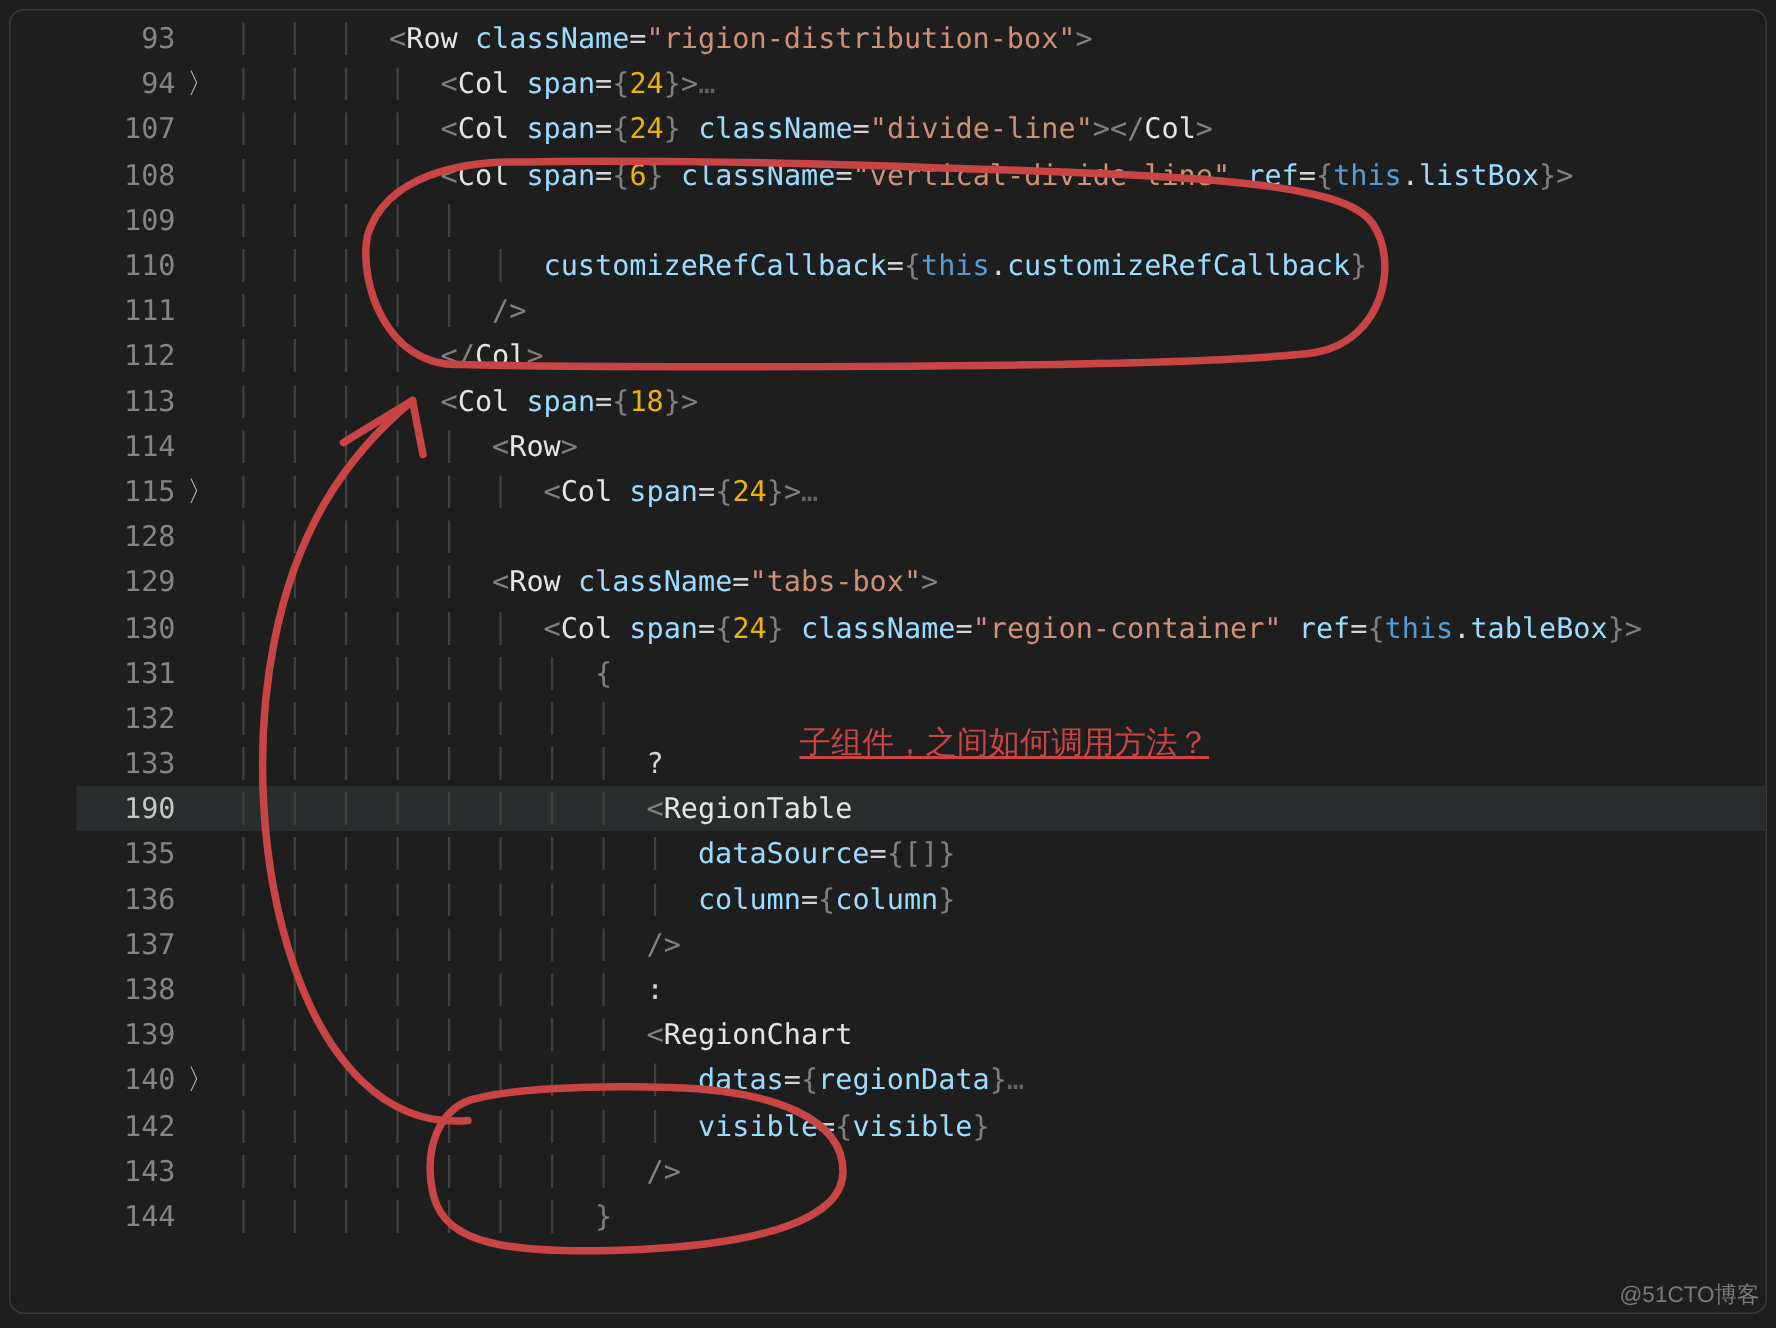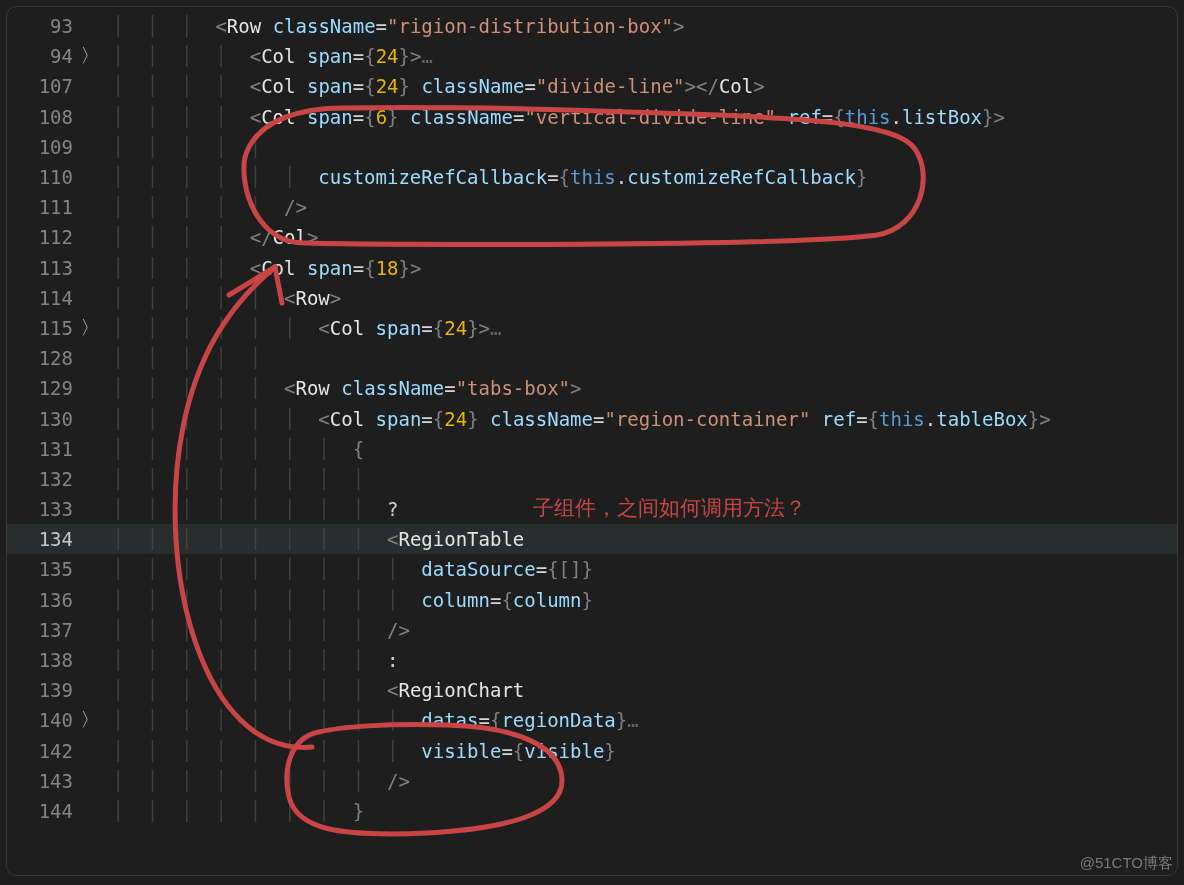--- a/index.html
+++ b/index.html
@@ -12,20 +12,21 @@
   }
   .frame {
     position:relative;
     width:1172px;
     height:870px;
     margin:6px auto;
     border:1px solid #3a3a3a;
     border-radius:10px;
     background:#1e1e1e;
     overflow:hidden;
+    padding-left:44px;
   }
   .code-area {
     display:flex;
     flex-direction:column;
     padding-top:4px;
   }
   .line {
     display:flex;
     align-items:center;
     height:30.2px;
@@ -100,32 +101,32 @@
       <div class="line"><div class="gutter">112</div><div class="fold"></div><span class="guides"> │  │  │  │  </span><span class="code"><span class="p">&lt;/</span><span class="t">Col</span><span class="p">&gt;</span></span></div>
       <div class="line"><div class="gutter">113</div><div class="fold"></div><span class="guides"> │  │  │  │  </span><span class="code"><span class="p">&lt;</span><span class="t">Col</span><span class="op"> </span><span class="a">span</span><span class="op">=</span><span class="p">{</span><span class="n">18</span><span class="p">}</span><span class="p">&gt;</span></span></div>
       <div class="line"><div class="gutter">114</div><div class="fold"></div><span class="guides"> │  │  │  │  │  </span><span class="code"><span class="p">&lt;</span><span class="t">Row</span><span class="p">&gt;</span></span></div>
       <div class="line"><div class="gutter">115</div><div class="fold">〉</div><span class="guides"> │  │  │  │  │  │  </span><span class="code"><span class="p">&lt;</span><span class="t">Col</span><span class="op"> </span><span class="a">span</span><span class="op">=</span><span class="p">{</span><span class="n">24</span><span class="p">}</span><span class="p">&gt;</span><span class="hd">…</span></span></div>
       <div class="line"><div class="gutter">128</div><div class="fold"></div><span class="guides"> │  │  │  │  │  </span></div>
       <div class="line"><div class="gutter">129</div><div class="fold"></div><span class="guides"> │  │  │  │  │  </span><span class="code"><span class="p">&lt;</span><span class="t">Row</span><span class="op"> </span><span class="a">className</span><span class="op">=</span><span class="s">"tabs-box"</span><span class="p">&gt;</span></span></div>
       <div class="line"><div class="gutter">130</div><div class="fold"></div><span class="guides"> │  │  │  │  │  │  </span><span class="code"><span class="p">&lt;</span><span class="t">Col</span><span class="op"> </span><span class="a">span</span><span class="op">=</span><span class="p">{</span><span class="n">24</span><span class="p">}</span><span class="op"> </span><span class="a">className</span><span class="op">=</span><span class="s">"region-container"</span><span class="op"> </span><span class="a">ref</span><span class="op">=</span><span class="p">{</span><span class="kw">this</span><span class="op">.</span><span class="a">tableBox</span><span class="p">}</span><span class="p">&gt;</span></span></div>
       <div class="line"><div class="gutter">131</div><div class="fold"></div><span class="guides"> │  │  │  │  │  │  │  </span><span class="code"><span class="p">{</span></span></div>
       <div class="line"><div class="gutter">132</div><div class="fold"></div><span class="guides"> │  │  │  │  │  │  │  │  </span></div>
       <div class="line"><div class="gutter">133</div><div class="fold"></div><span class="guides"> │  │  │  │  │  │  │  │  </span><span class="code"><span class="op">?</span></span></div>
-      <div class="line hl"><div class="gutter">134</div><div class="fold"></div><span class="guides"> │  │  │  │  │  │  │  │  </span><span class="code"><span class="p">&lt;</span><span class="t">RegionTable</span></span></div>
+      <div class="line hl"><div class="gutter">190</div><div class="fold"></div><span class="guides"> │  │  │  │  │  │  │  │  </span><span class="code"><span class="p">&lt;</span><span class="t">RegionTable</span></span></div>
       <div class="line"><div class="gutter">135</div><div class="fold"></div><span class="guides"> │  │  │  │  │  │  │  │  │  </span><span class="code"><span class="a">dataSource</span><span class="op">=</span><span class="p">{</span><span class="p">[]</span><span class="p">}</span></span></div>
       <div class="line"><div class="gutter">136</div><div class="fold"></div><span class="guides"> │  │  │  │  │  │  │  │  │  </span><span class="code"><span class="a">column</span><span class="op">=</span><span class="p">{</span><span class="a">column</span><span class="p">}</span></span></div>
       <div class="line"><div class="gutter">137</div><div class="fold"></div><span class="guides"> │  │  │  │  │  │  │  │  </span><span class="code"><span class="p">/&gt;</span></span></div>
       <div class="line"><div class="gutter">138</div><div class="fold"></div><span class="guides"> │  │  │  │  │  │  │  │  </span><span class="code"><span class="op">:</span></span></div>
       <div class="line"><div class="gutter">139</div><div class="fold"></div><span class="guides"> │  │  │  │  │  │  │  │  </span><span class="code"><span class="p">&lt;</span><span class="t">RegionChart</span></span></div>
       <div class="line"><div class="gutter">140</div><div class="fold">〉</div><span class="guides"> │  │  │  │  │  │  │  │  │  </span><span class="code"><span class="a">datas</span><span class="op">=</span><span class="p">{</span><span class="a">regionData</span><span class="p">}</span><span class="hd">…</span></span></div>
       <div class="line"><div class="gutter">142</div><div class="fold"></div><span class="guides"> │  │  │  │  │  │  │  │  │  </span><span class="code"><span class="a">visible</span><span class="op">=</span><span class="p">{</span><span class="a">visible</span><span class="p">}</span></span></div>
       <div class="line"><div class="gutter">143</div><div class="fold"></div><span class="guides"> │  │  │  │  │  │  │  │  </span><span class="code"><span class="p">/&gt;</span></span></div>
       <div class="line"><div class="gutter">144</div><div class="fold"></div><span class="guides"> │  │  │  │  │  │  │  </span><span class="code"><span class="p">}</span></span></div>
     </div>
-  <div class="annotation-text" style="top:487px;left:526px;">子组件，之间如何调用方法？</div>
+  <div class="annotation-text" style="top:474px;left:526px;text-decoration:underline;">子组件，之间如何调用方法？</div>
 
   <svg class="overlay" width="1172" height="870">
     <g stroke="#c94545" stroke-width="5" fill="none" stroke-linejoin="round" stroke-linecap="round">
 
       <path d="M 342 101
                C 300 100 250 110 238 150
                C 232 180 250 238 300 236
                C 360 238 780 240 870 228
                C 915 220 926 168 908 142
                C 890 116 805 110 620 105

